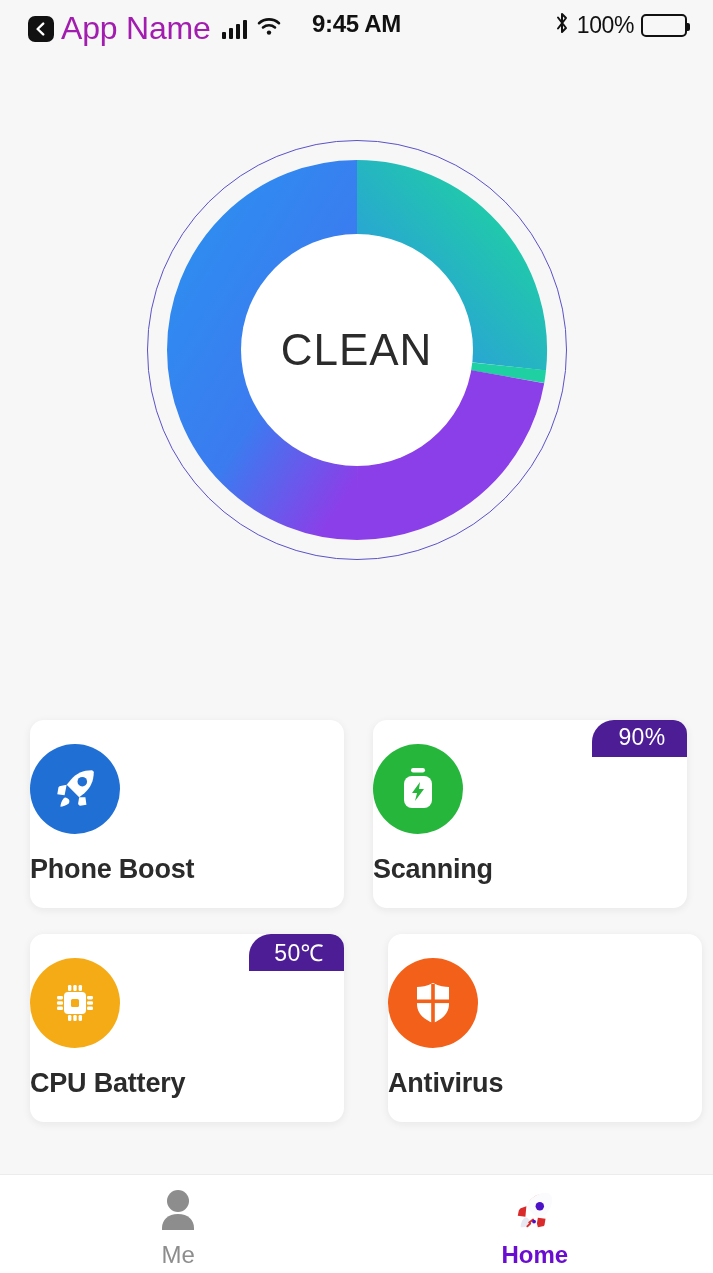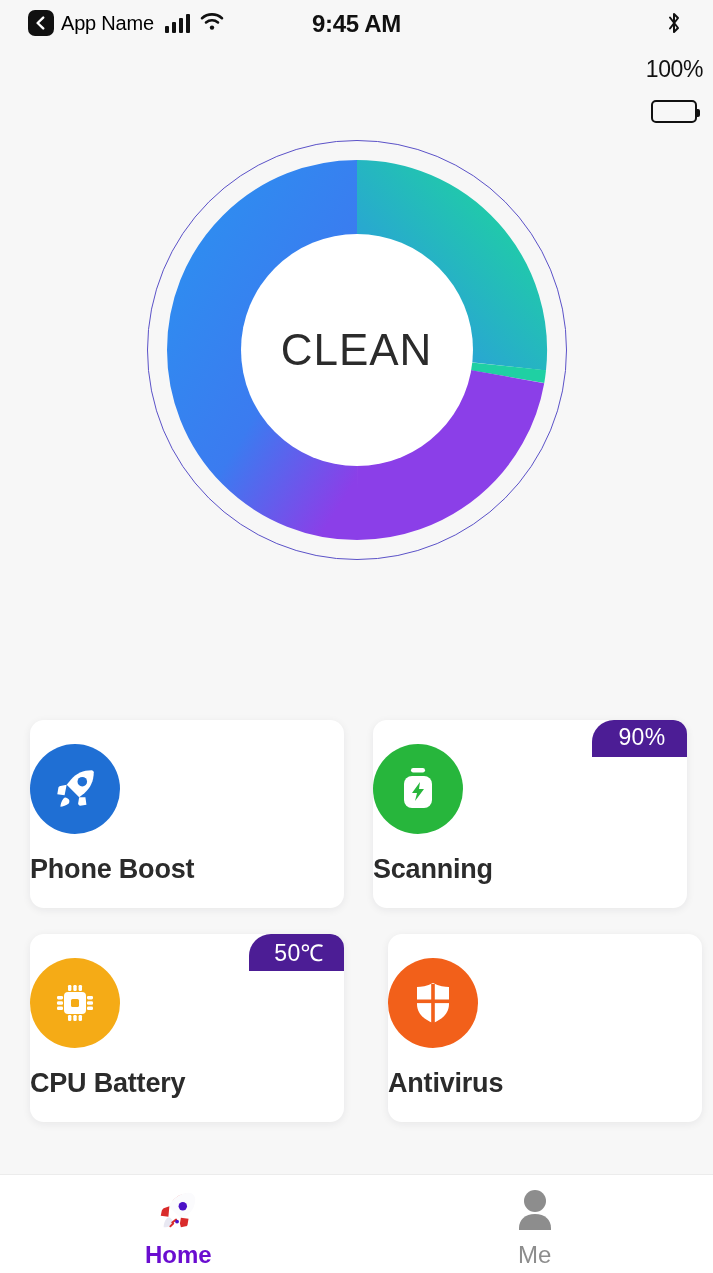--- a/index.html
+++ b/index.html
@@ -26,36 +26,36 @@
     position: absolute; left: 28px; top: 10px;
     display: flex; align-items: center; gap: 7px;
   }
   .back-chip {
     width: 26px; height: 26px; border-radius: 7px;
     background: #111; color: #fff;
     display: flex; align-items: center; justify-content: center;
     font-size: 17px; line-height: 1;
   }
   .back-chip svg { display: block; }
-  .app-name { font-size: 20px; font-weight: 500; letter-spacing: -0.2px; color: #000000; }
+  .app-name { font-size: 32px; font-weight: 500; letter-spacing: -0.2px; color: #a21caf; }
   .signal { display: flex; align-items: flex-end; gap: 2.5px; height: 20px; margin-left: 4px; }
   .signal i { display: block; width: 4.5px; background: #111; border-radius: 1px; }
   .signal i:nth-child(1) { height: 7px; }
   .signal i:nth-child(2) { height: 11px; }
   .signal i:nth-child(3) { height: 15px; }
   .signal i:nth-child(4) { height: 19px; }
   .wifi { margin-left: 3px; }
   .sb-time {
     position: absolute; left: 0; right: 0; top: 10px;
     text-align: center; font-size: 24px; font-weight: 700; color: #111;
     letter-spacing: -0.3px;
   }
   .sb-right {
-    position: absolute; right: 10px; top: 11px;
-    display: flex; align-items: center; gap: 17px; flex-direction: column;
+    position: absolute; right: 26px; top: 11px;
+    display: flex; align-items: center; gap: 7px;
   }
   .bt-icon { display: block; }
   .batt-pct { font-size: 23px; font-weight: 500; color: #111; letter-spacing: -0.4px; }
   .batt-shell {
     width: 46px; height: 23px; border: 2.5px solid #111; border-radius: 5px;
     position: relative; padding: 2px;
   }
   .batt-shell::after {
     content: ""; position: absolute; right: -5px; top: 7px;
     width: 3px; height: 8px; background: #111; border-radius: 0 2px 2px 0;
@@ -295,40 +295,40 @@
             <rect x="5" y="21.5" width="34" height="3.6" fill="#f2601a"></rect>
             <rect x="20.2" y="6" width="3.6" height="40" fill="#f2601a"></rect>
           </svg>
         </div>
         <div class="card-label">Antivirus</div>
       </div>
     </div>
   </div>
 
   <div class="navbar">
+    <div class="nav-item inactive">
+      <div class="nav-icon">
+        <svg width="44" height="46" viewBox="0 0 44 46" aria-hidden="true">
+          <circle cx="22" cy="13" r="11" fill="#8d8d8d"></circle>
+          <path d="M22 26c-10 0-16 6-16 14v2h32v-2c0-8-6-14-16-14z" fill="#8d8d8d"></path>
+        </svg>
+      </div>
+      <div class="nav-label">Me</div>
+    </div>
+
     <div class="nav-item active">
       <div class="nav-icon">
         <svg width="46" height="46" viewBox="0 0 48 48" aria-hidden="true">
           <path d="M33 6c-6 0-11 3-15 8l8 8c5-4 8-9 8-14 0-1-1-2-1-2z" fill="#d92b2b"></path>
           <path d="M35 5c-7 0-14 4-19 11l-2 3 14 14 3-2c7-5 11-12 11-19 0-4-3-7-7-7z" fill="#fbfbfd"></path>
           <circle cx="29" cy="19" r="4.4" fill="#4b11c7"></circle>
           <path d="M15 19l-6 2c-1 1-2 2-2 3l-1 5 8 1z" fill="#d92b2b"></path>
           <path d="M27 31l-1 6 1 4 5-1c1 0 2-1 2-2l1-6z" fill="#d92b2b"></path>
           <path d="M12 32c-2 2-3 6-3 9 3 0 7-1 9-3 1-2 1-4-1-6s-4-1-5 0z" fill="#e8e8f2"></path>
           <path d="M18 36l4-3M16 40l3-3" stroke="#d92b2b" stroke-width="2" stroke-linecap="round"></path>
           <circle cx="23" cy="35" r="2" fill="#4b11c7"></circle>
         </svg>
       </div>
       <div class="nav-label">Home</div>
     </div>
-
-    <div class="nav-item inactive">
-      <div class="nav-icon">
-        <svg width="44" height="46" viewBox="0 0 44 46" aria-hidden="true">
-          <circle cx="22" cy="13" r="11" fill="#8d8d8d"></circle>
-          <path d="M22 26c-10 0-16 6-16 14v2h32v-2c0-8-6-14-16-14z" fill="#8d8d8d"></path>
-        </svg>
-      </div>
-      <div class="nav-label">Me</div>
-    </div>
   </div>
 
 </div>
 
 </body></html>

